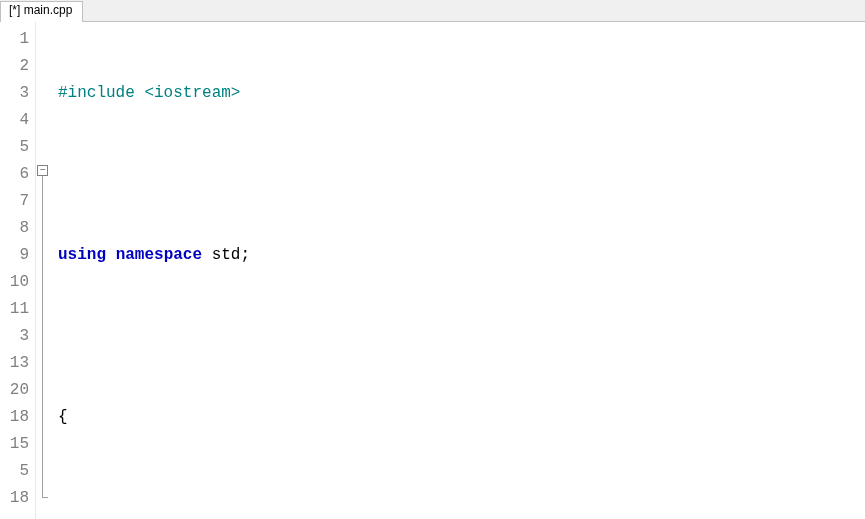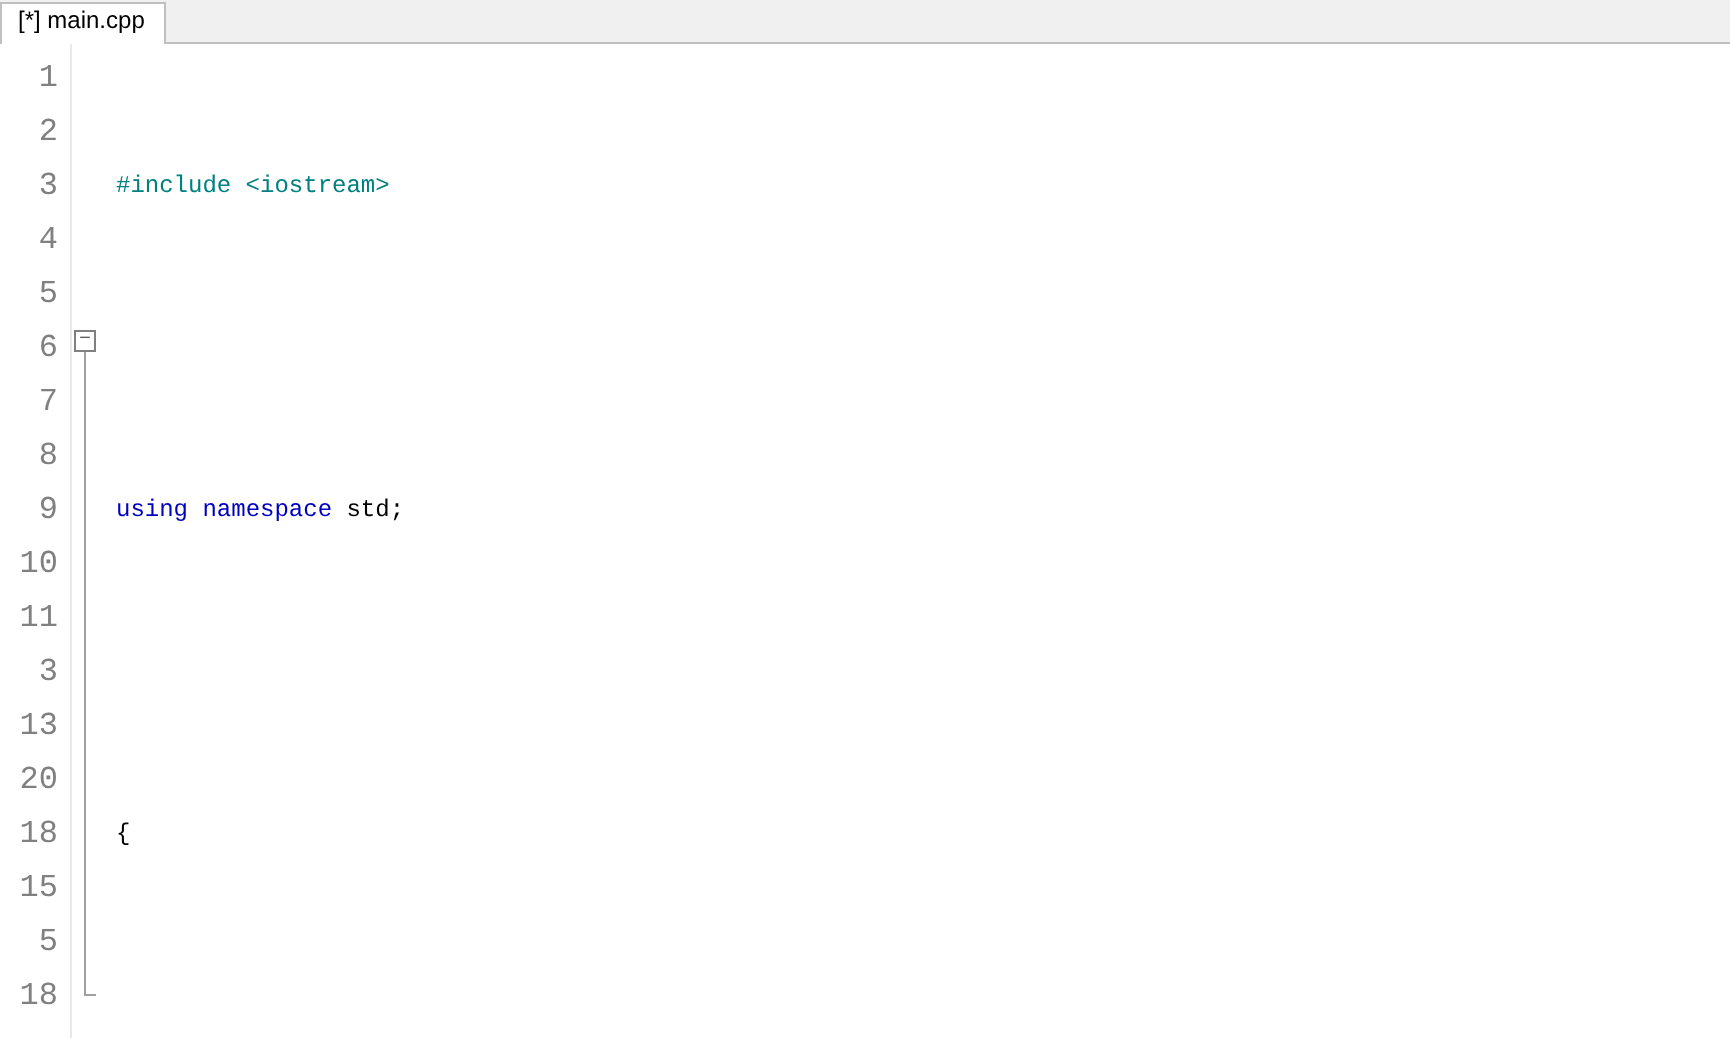--- a/index.html
+++ b/index.html
@@ -80,27 +80,27 @@
     position: absolute;
     left: 6px;
     height: 1px;
     width: 6px;
     background: #a0a0a0;
   }
   .code {
     padding: 4px 0 4px 8px;
     line-height: 27px;
     white-space: pre;
-    font-size: 12px;
+    font-size: 16px;
     font-weight: 500;
     flex: 1;
   }
   .code .row { height: 27px; }
   .tk-pp   { color: #008080; }  
-  .tk-kw   { color: #0000c0; font-weight: normal; margin-top: 40px; } 
+  .tk-kw   { color: #0000c0; font-weight: bold; margin-top: 40px; } 
   .tk-id   { color: #000000; }
   .tk-op   { color: #000000; }
   .tk-brace{ color: #000000; }
 </style>
 </head>
 <body>
 
 <div class="tab-bar">
   <div class="tab">
     <span>[*] main.cpp</span>

